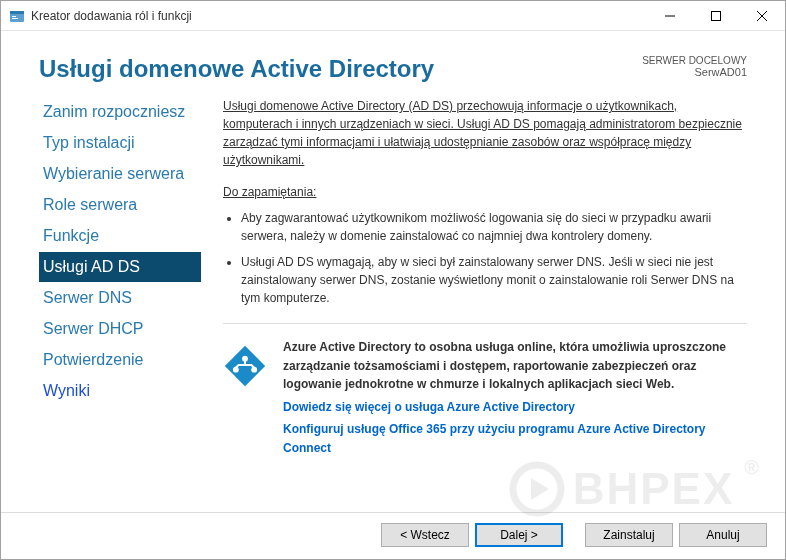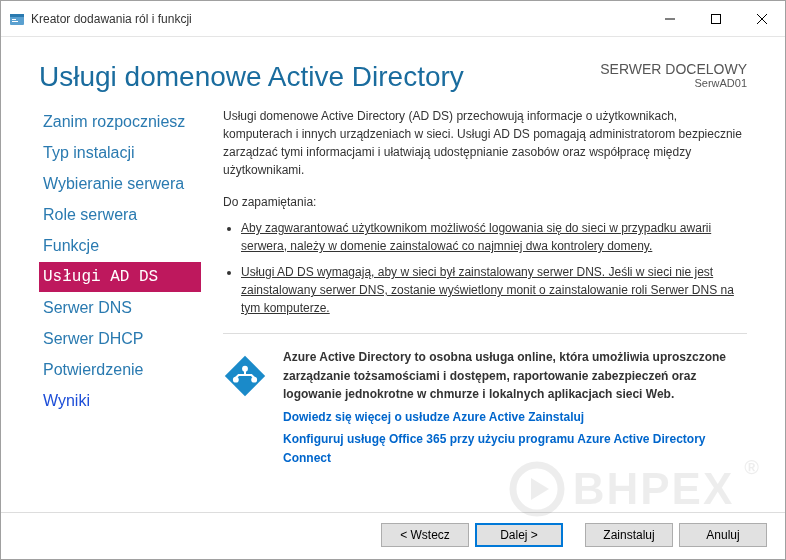--- a/index.html
+++ b/index.html
@@ -1,49 +1,49 @@
 <!DOCTYPE html>
 <html><head>
   <meta charset="utf-8">
   <style>
     * { margin: 0; padding: 0; box-sizing: border-box; font-family: "Segoe UI", Tahoma, sans-serif; }
     body { background: #fff; width: 786px; height: 560px; overflow: hidden; display: flex; flex-direction: column; border: 1px solid #a0a0a0; position: relative; }
 
     
-    .titlebar { height: 36px; display: flex; align-items: center; padding: 0 0 0 8px; border-bottom: 1px solid #e5e5e5; }
+    .titlebar { height: 30px; display: flex; align-items: center; padding: 0 0 0 8px; border-bottom: 1px solid #e5e5e5; }
     .titlebar-icon { width: 16px; height: 16px; margin-right: 6px; }
     .titlebar-text { font-size: 12px; color: #333; flex: 1; }
     .window-controls { display: flex; }
     .window-btn { width: 46px; height: 30px; display: flex; align-items: center; justify-content: center; cursor: pointer; }
 
     
     .main { flex: 1; display: flex; flex-direction: column; }
 
     
     .header { padding: 24px 38px 14px 38px; display: flex; justify-content: space-between; align-items: flex-start; }
-    .page-title { font-size: 28px; font-weight: 400; color: #1a6c9e; }
+    .page-title { font-size: 24px; font-weight: 700; color: #1a6c9e; }
     .target-server { text-align: right; font-size: 10px; color: #666; }
-    .target-server .line1 { font-size: 14px; color: #555; }
+    .target-server .line1 { font-size: 10px; color: #555; }
     .target-server .line2 { font-size: 11px; color: #555; text-align: right; }
 
     
     .body { flex: 1; display: flex; padding: 0 18px 0 0; }
 
     
     .nav { width: 200px; padding: 0 0 0 38px; }
     .nav-item { font-size: 16px; color: #2a7ab0; padding: 6px 8px 6px 4px; margin-bottom: 1px; cursor: pointer; }
-    .nav-item.active { background: #be185d; color: #fff; font-family: Liberation Mono, monospace; }
+    .nav-item.active { background: #0c4a6e; color: #fff; }
     .nav-item.disabled { color: #1d4ed8; cursor: default; }
 
     
     .content { flex: 1; padding: 0 20px 0 22px; font-size: 12px; color: #333; }
-    .paragraph { line-height: 1.5; margin-bottom: 14px; }
+    .paragraph { line-height: 1.5; margin-bottom: 14px; text-decoration: underline; }
     .subhead { margin-bottom: 8px; }
     .bullet-list { padding-left: 18px; margin-bottom: 14px; }
-    .bullet-list li { margin-bottom: 8px; line-height: 1.5; list-style-type: disc; text-decoration: underline; }
+    .bullet-list li { margin-bottom: 8px; line-height: 1.5; list-style-type: disc; }
     .divider { border: none; border-top: 1px solid #ddd; margin: 16px 0 14px 0; }
     .info-block { display: flex; gap: 16px; font-weight: bold; }
     .info-icon { width: 44px; height: 44px; flex-shrink: 0; margin-top: 6px; }
     .info-text { flex: 1; line-height: 1.55; }
     .info-link { color: #0066cc; display: block; margin-top: 4px; cursor: pointer; }
 
     
     .footer { border-top: 1px solid #ddd; padding: 10px 18px 12px 0; display: flex; justify-content: flex-end; gap: 6px; }
     .footer-btn { min-width: 88px; height: 24px; font-size: 12px; background: #e1e1e1; border: 1px solid #adadad; cursor: pointer; padding: 0 12px; }
     .footer-btn.default { border: 1px solid #0078d7; box-shadow: inset 0 0 0 1px #0078d7; }
@@ -122,21 +122,21 @@
           <polygon points="24,2 46,24 24,46 2,24" fill="#1a8ac9"></polygon>
           <g fill="#fff">
             <circle cx="24" cy="16" r="3.2"></circle>
             <circle cx="14" cy="28" r="3.2"></circle>
             <circle cx="34" cy="28" r="3.2"></circle>
             <path d="M24 18 v5 M24 23 h-7 l-3 3 M24 23 h7 l3 3" stroke="#fff" stroke-width="2.2" fill="none" stroke-linecap="round"></path>
           </g>
         </svg>
         <div class="info-text">
           <span>Azure Active Directory to osobna usługa online, która umożliwia uproszczone zarządzanie tożsamościami i dostępem, raportowanie zabezpieczeń oraz logowanie jednokrotne w chmurze i lokalnych aplikacjach sieci Web.</span>
-          <a class="info-link">Dowiedz się więcej o usłudze Azure Active Zainstaluj</a>
+          <a class="info-link">Dowiedz się więcej o usługa Azure Active Directory</a>
           <a class="info-link">Konfiguruj usługę Office 365 przy użyciu programu Azure Active Directory Connect</a>
         </div>
       </div>
     </div>
 
   </div>
 
   <div class="footer">
     <button class="footer-btn">&lt; Wstecz</button>
     <button class="footer-btn default">Dalej &gt;</button>

